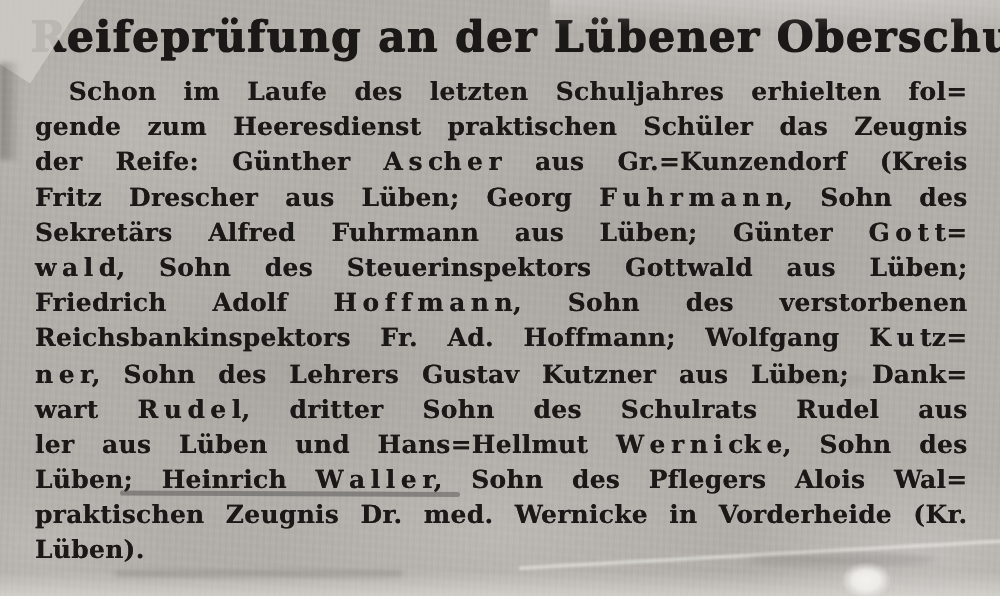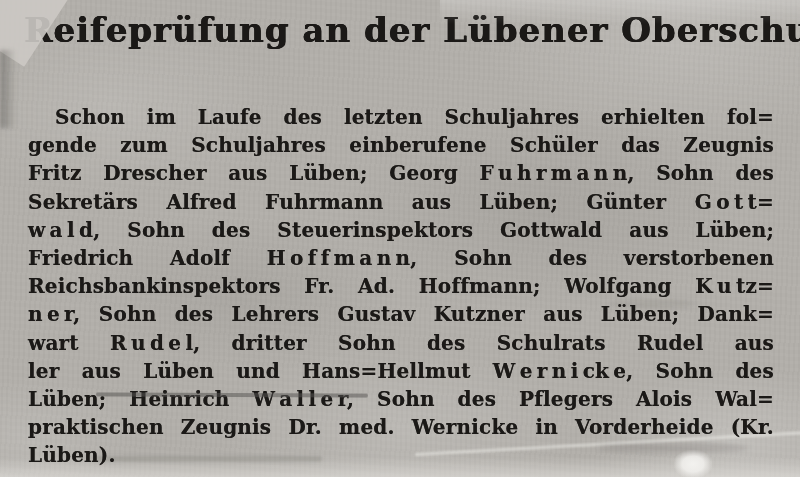--- a/index.html
+++ b/index.html
@@ -52,21 +52,21 @@
     line-height:28.2px;
     letter-spacing:.2px;
     text-shadow:0 0 .5px rgba(27,25,23,.75);
   }
   .line{
     height:28.2px;
     text-align:justify;
     text-align-last:justify;
     white-space:nowrap;
   }
-  .line.indent{text-indent:27px;margin-top:44px;}
+  .line.indent{text-indent:27px;}
   .line.last{text-align-last:left;white-space:normal;}
 </style>
 </head>
 <body>
 
 <div class="clipping">
 
   <div class="overlay corner-tl"></div>
   <div class="overlay left-streak"></div>
   <div class="overlay top-right-light"></div>
@@ -74,21 +74,22 @@
   <div class="overlay crease"></div>
   <div class="overlay white-spot"></div>
   <div class="overlay smudge-a"></div>
   <div class="overlay smudge-b"></div>
   <div class="overlay smudge-c"></div>
 
   <h1 class="headline">Reifeprüfung an der Lübener Oberschule</h1>
 
   <div class="body-text">
     <div class="line indent">Schon im Laufe des letzten Schuljahres erhielten fol=</div>
-    <div class="line">gende zum Schuljahres einberufene Schüler das Zeugnis</div>
+    <div class="line">gende zum Heeresdienst praktischen Schüler das Zeugnis</div>
+    <div class="line">der Reife: Günther A s ch e r aus Gr.=Kunzendorf (Kreis</div>
     <div class="line">Fritz Drescher aus Lüben; Georg F u h r m a n n, Sohn des</div>
     <div class="line">Sekretärs Alfred Fuhrmann aus Lüben; Günter G o t t=</div>
     <div class="line">w a l d, Sohn des Steuerinspektors Gottwald aus Lüben;</div>
     <div class="line">Friedrich Adolf H o f f m a n n, Sohn des verstorbenen</div>
     <div class="line">Reichsbankinspektors Fr. Ad. Hoffmann; Wolfgang K u tz=</div>
     <div class="line">n e r, Sohn des Lehrers Gustav Kutzner aus Lüben; Dank=</div>
     <div class="line">wart R u d e l, dritter Sohn des Schulrats Rudel aus</div>
     <div class="line">ler aus Lüben und Hans=Hellmut W e r n i ck e, Sohn des</div>
     <div class="line">Lüben; Heinrich W a l l e r, Sohn des Pflegers Alois Wal=</div>
     <div class="line">praktischen Zeugnis Dr. med. Wernicke in Vorderheide (Kr.</div>

